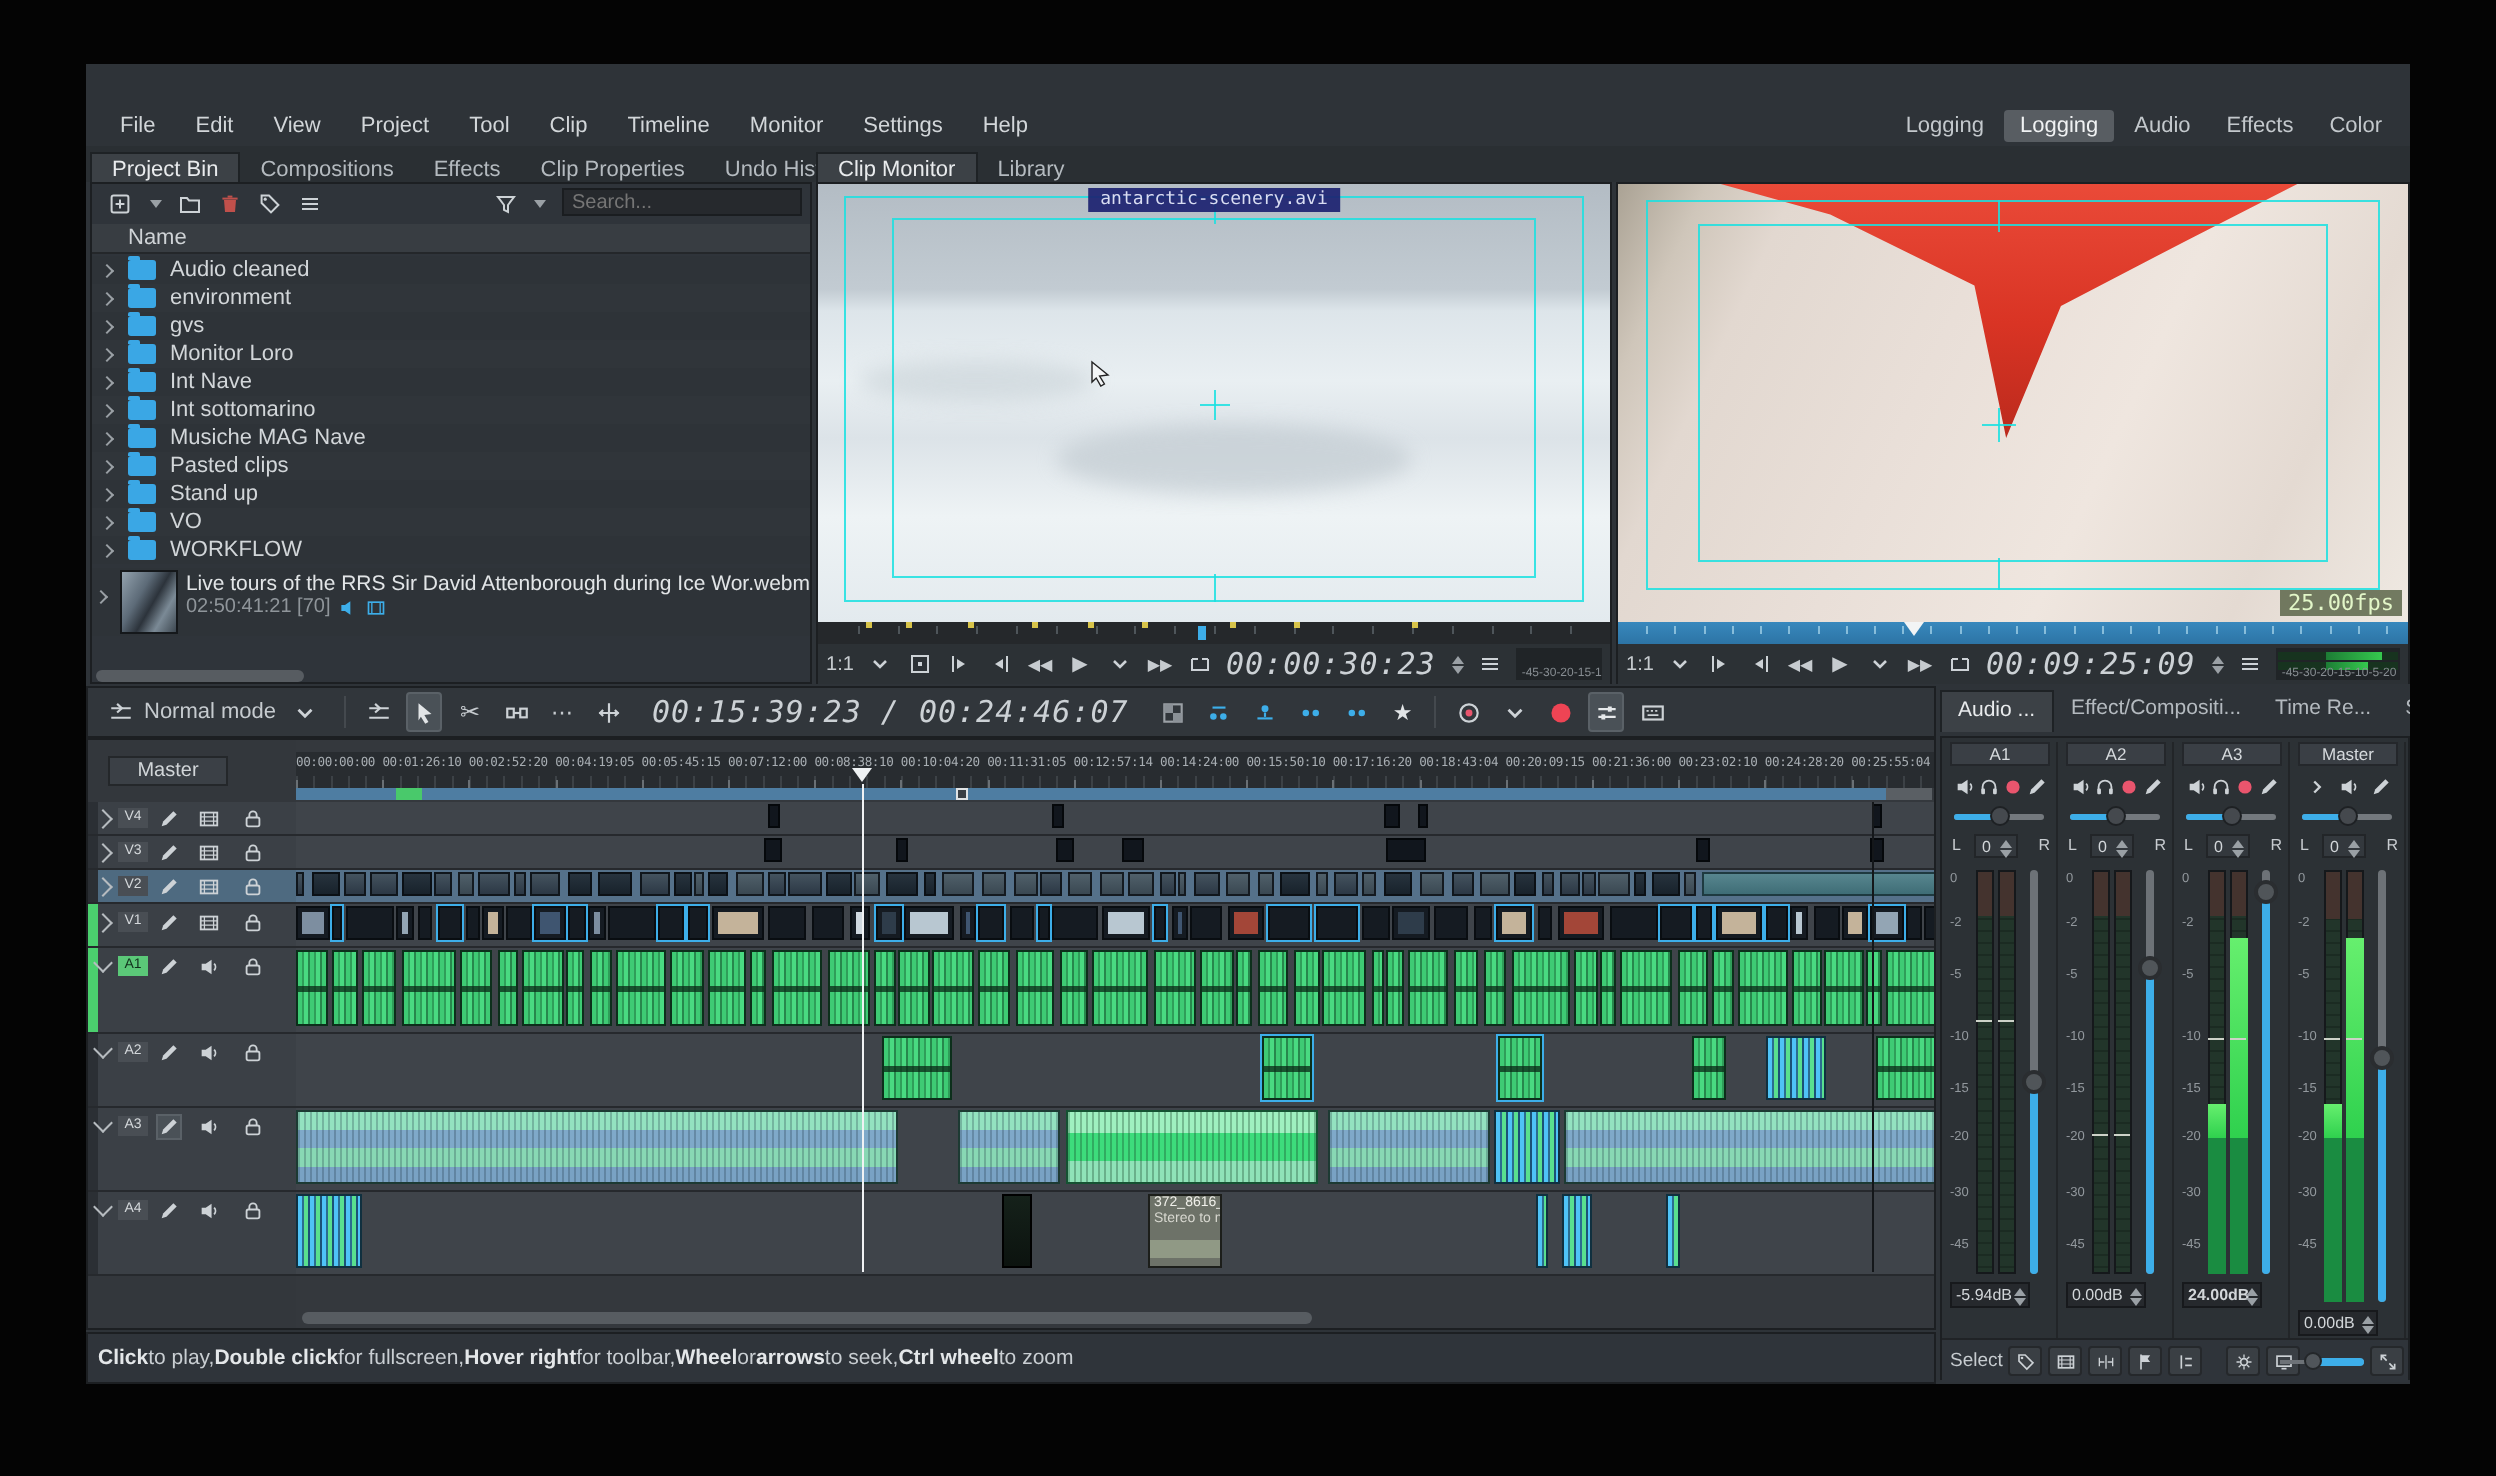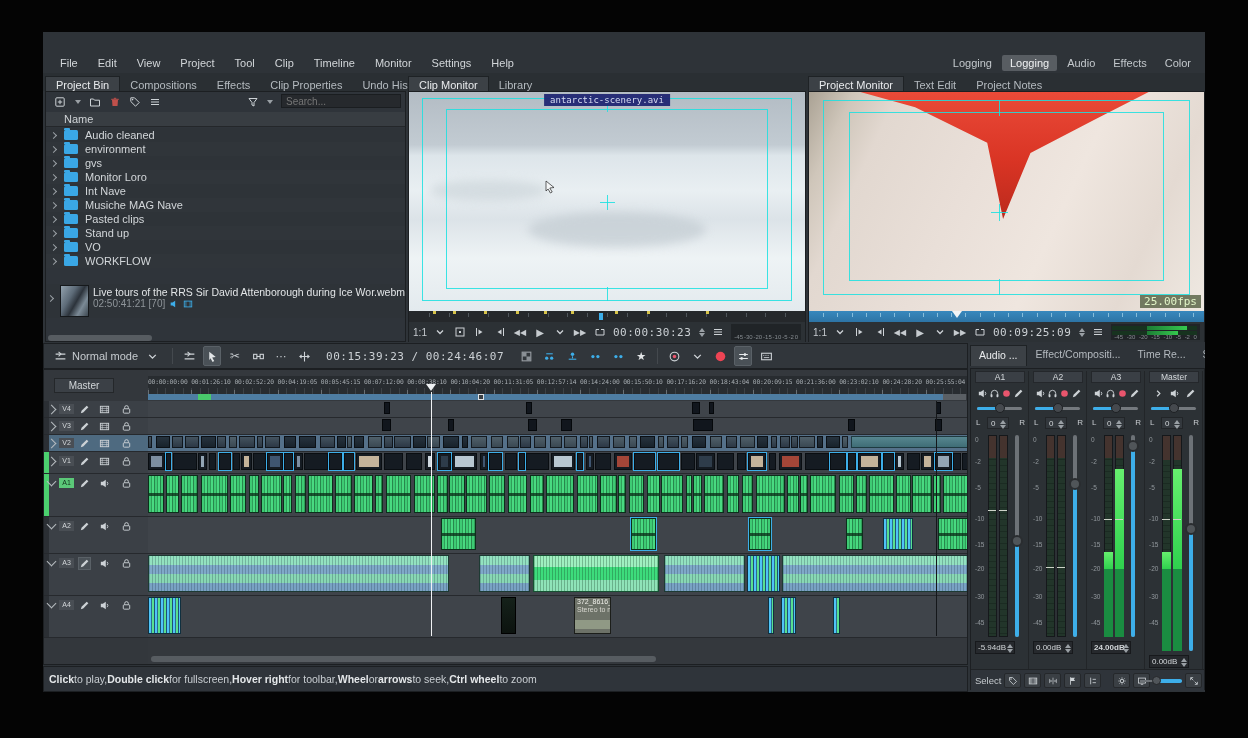--- a/index.html
+++ b/index.html
@@ -61,21 +61,21 @@
   .overlaylabel{position:absolute;top:2px;left:50%;transform:translateX(-50%);background:rgba(28,34,112,.92);
      color:#d9ddf2;font-size:9px;padding:1px 6px;}
   .fpslabel{position:absolute;right:3px;bottom:3px;background:rgba(92,102,74,.85);color:#e2f6c8;font-size:11px;padding:0 4px;}
   .seekbar{position:absolute;left:0;top:219px;width:100%;height:11px;background:#25282b;}
   .seekbar.blue{background:linear-gradient(180deg,#3888bd,#2d74a5);}
   .seektick{position:absolute;top:2px;width:1px;height:4px;background:rgba(190,230,245,.6);}
   .playtri{position:absolute;top:0;width:0;height:0;border-left:5px solid transparent;border-right:5px solid transparent;border-top:7px solid #f2f4f5;}
   .mon-toolbar{position:absolute;left:0;top:230px;width:100%;height:20px;background:#2c3135;display:flex;align-items:center;gap:6px;padding:0 4px;color:#c6cbcf;}
   .mon-toolbar .tb{display:inline-flex;align-items:center;justify-content:center;min-width:14px;height:16px;}
   .mon-toolbar svg{width:12px;height:12px;}
-  .tcbox{font-size:11px;color:#ccd1d5;letter-spacing:.5px;}
+  .tcbox{font-size:15px;color:#ccd1d5;letter-spacing:.5px;font-style:italic;}
   .spin{display:inline-flex;flex-direction:column;gap:1px;margin-left:2px;}
   .spin i{width:0;height:0;border-left:3px solid transparent;border-right:3px solid transparent;}
   .spin i.up{border-bottom:4px solid #9aa0a5;}
   .spin i.dn{border-top:4px solid #9aa0a5;}
   .meterh{position:relative;flex:1;height:16px;background:#202427;overflow:hidden;}
   .meterh .bar{position:absolute;left:1px;height:4px;background:#17331f;}
   .meterh .lit{position:absolute;height:4px;background:linear-gradient(90deg,#1d7c35,#35c94e);}
   .mticks{position:absolute;bottom:0;left:0;width:100%;display:flex;justify-content:space-between;font-size:6px;color:#878d92;padding:0 3px;}
 
   
@@ -207,25 +207,20 @@
           <span class="active">Project Bin</span>
           <span>Compositions</span>
           <span>Effects</span>
           <span>Clip Properties</span>
           <span>Undo History</span>
         </div>
       <div class="tabset" id="clipMonTabs" style="left:365px;">
           <span class="active">Clip Monitor</span>
           <span>Library</span>
         </div>
-      <div class="tabset" id="projMonTabs" style="left:765px;">
-          <span class="active">Project Monitor</span>
-          <span>Text Edit</span>
-          <span>Project Notes</span>
-        </div>
     </div>
 
     <div class="panel" id="binPanel" style="left:2px;top:59px;width:361px;height:251px;">
       <div class="bin-toolbar">
         <span class="ic">
             <svg viewBox="0 0 12 12">
               <rect x="1.8" y="1.8" width="8.4" height="8.4" rx="1" fill="none" stroke="#cdd2d6"></rect>
               <path d="M6 3.8v4.4M3.8 6h4.4" stroke="#cdd2d6"></path>
             </svg>
           </span>
@@ -284,20 +279,25 @@
           </div>
           <div class="bin-row">
             <div class="bchev"></div>
             <div class="folderic"></div>
             <span>Monitor Loro</span>
           </div>
           <div class="bin-row">
             <div class="bchev"></div>
             <div class="folderic"></div>
             <span>Int Nave</span>
+          </div>
+          <div class="bin-row">
+            <div class="bchev"></div>
+            <div class="folderic"></div>
+            <span>Int sottomarino</span>
           </div>
           <div class="bin-row">
             <div class="bchev"></div>
             <div class="folderic"></div>
             <span>Musiche MAG Nave</span>
           </div>
           <div class="bin-row">
             <div class="bchev"></div>
             <div class="folderic"></div>
             <span>Pasted clips</span>

